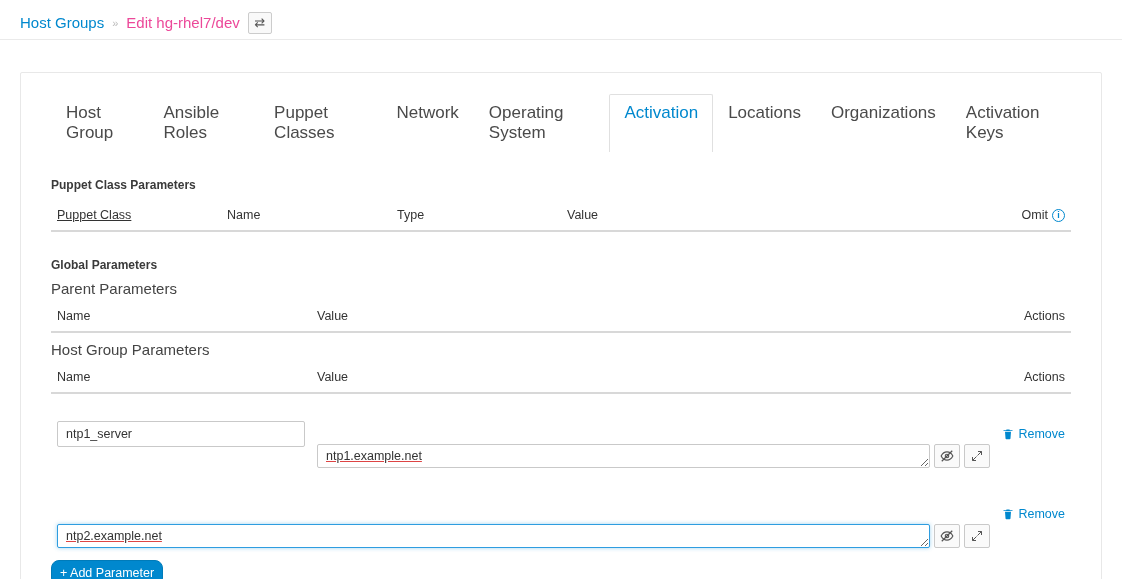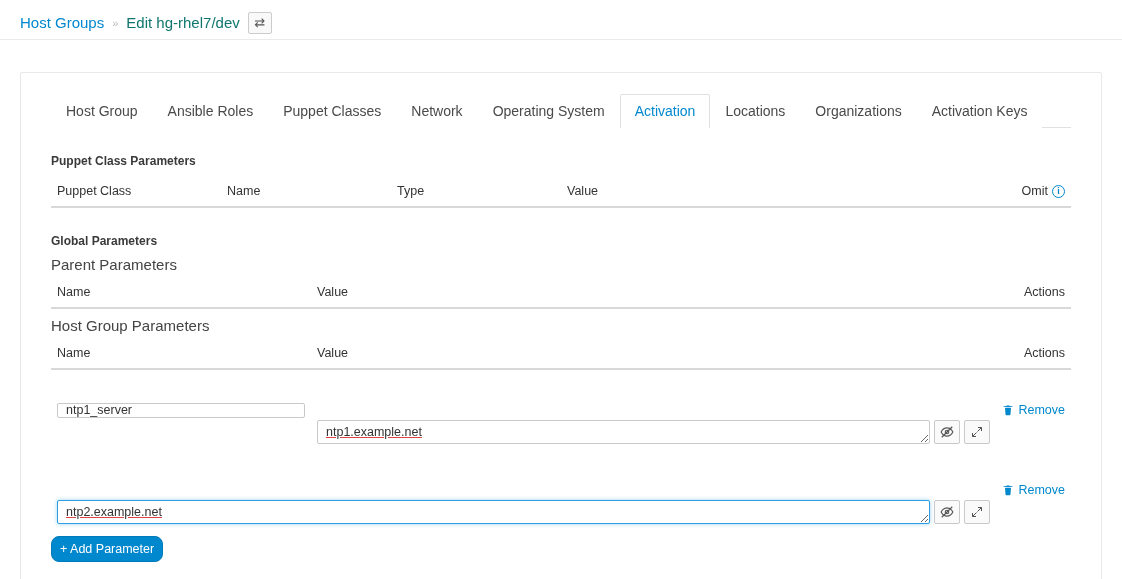--- a/index.html
+++ b/index.html
@@ -18,21 +18,21 @@
       display: flex;
       align-items: center;
       gap: 8px;
       font-size: 15px;
       color: #777;
       border-bottom: 1px solid #eaeaea;
       height: 40px;
     }
     .breadcrumb a { color: #0088ce; }
     .breadcrumb .sep { color: #bbb; font-size: 11px; }
-    .breadcrumb .current { color: #0f766e; }
+    .breadcrumb .current { color: #ec4899; }
     .swap-btn {
       display: inline-flex;
       align-items: center;
       justify-content: center;
       width: 24px; height: 22px;
       border: 1px solid #ccc;
       border-radius: 2px;
       background: #f9f9f9;
       color: #555;
       font-size: 13px;
@@ -54,21 +54,21 @@
     }
     .tab {
       padding: 8px 14px 9px 14px;
       color: #4a4a4a;
       cursor: pointer;
       border: 1px solid transparent;
       border-bottom: none;
       position: relative;
       top: 1px;
       background: #fff;
-      font-size: 14px;
+      font-size: 17px;
     }
     .tab.active {
       color: #0088ce;
       border-color: #e0e0e0;
       border-radius: 2px 2px 0 0;
     }
 
     h2.section {
       font-size: 12px;
       font-weight: 700;
@@ -85,21 +85,21 @@
     .hdr-row {
       display: flex;
       border-bottom: 2px solid #d8d8d8;
       padding: 6px 0;
       color: #333;
       font-size: 12.5px;
     }
     .hdr-row > div, .prow > div { padding: 2px 6px; }
 
     
-    .col-pc-class   { flex: 0 0 170px; }
+    .col-pc-class   { flex: 0 0 170px; text-decoration: underline; }
     .col-pc-name    { flex: 0 0 170px; }
     .col-pc-type    { flex: 0 0 170px; }
     .col-pc-value   { flex: 1 1 auto; }
     .col-pc-omit    { flex: 0 0 60px; text-align: right; display:flex; justify-content:flex-end; align-items:center; gap:4px; }
     .info-icon {
       display:inline-flex; align-items:center; justify-content:center;
       width:13px; height:13px; border:1.4px solid #0088ce; border-radius:50%;
       color:#0088ce; font-size:9px; font-weight:700; line-height:1;
     }
 
@@ -114,21 +114,21 @@
       align-items: center;
       padding: 4px 0;
       gap: 0;
     }
     .col-hname  { flex: 0 0 260px; padding-right: 20px; }
     .col-hvalue { flex: 1 1 auto; display:flex; align-items:stretch; gap:4px; padding-right:18px;margin-top:44px; }
     .col-hacts  { flex: 0 0 62px; display:flex; align-items:center; justify-content:flex-end; gap:4px; }
 
     input[type=text] {
       width: 100%;
-      height: 15px;
+      height: 26px;
       padding: 3px 8px;
       border: 1px solid #c9c9c9;
       border-radius: 2px;
       font-size: 12.5px;
       color: #333;
       background:#fff;
     }
     textarea.valuebox {
       flex: 1 1 auto;
       height: 24px;

